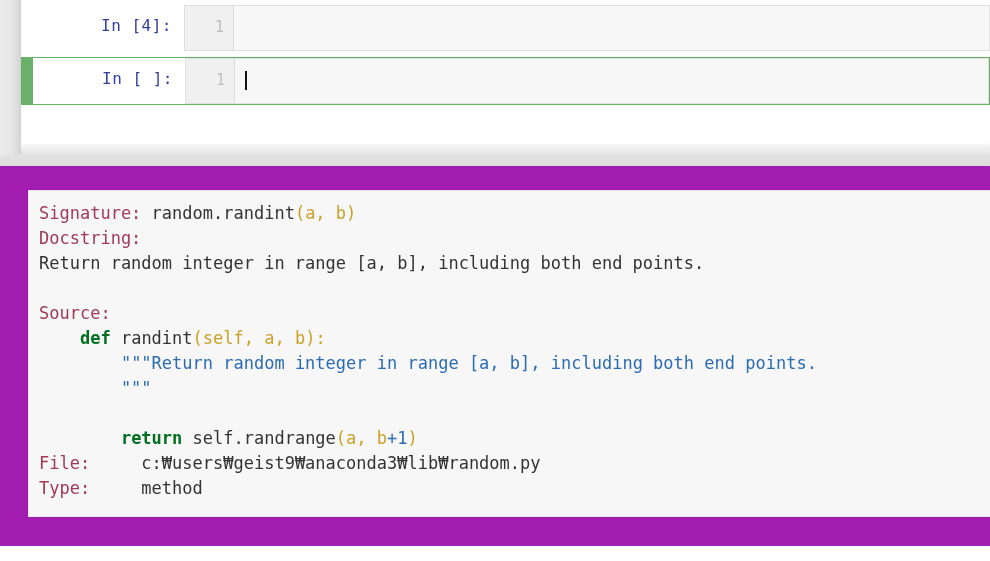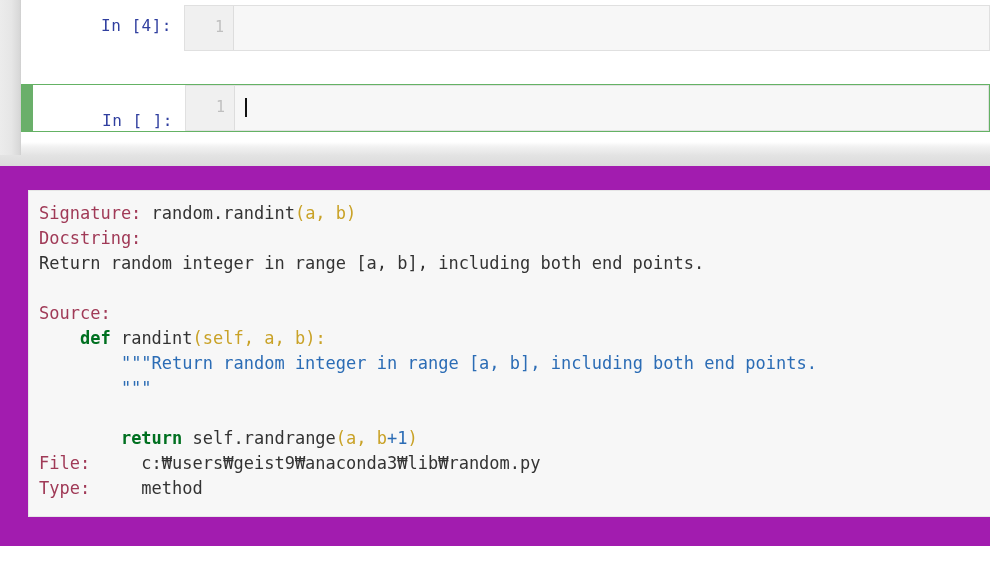--- a/index.html
+++ b/index.html
@@ -192,21 +192,21 @@
   <div id="notebook-page-bottomshadow"></div>
 
   <div class="cell" style="top:5px;">
     <div class="cell-selectbar"></div>
     <div class="prompt">In [4]:</div>
     <div class="input-area">
       <div class="linenum-gutter">1</div>
     </div>
   </div>
 
-  <div class="cell selected" style="top:84px;align-items:flex-end;">
+  <div class="cell selected" style="top:57px;">
     <div class="cell-selectbar"></div>
     <div class="prompt">In [ ]:</div>
     <div class="input-area">
       <div class="linenum-gutter">1</div>
       <div class="code-line"><span class="caret"></span></div>
     </div>
   </div>
 
 </div>
 

